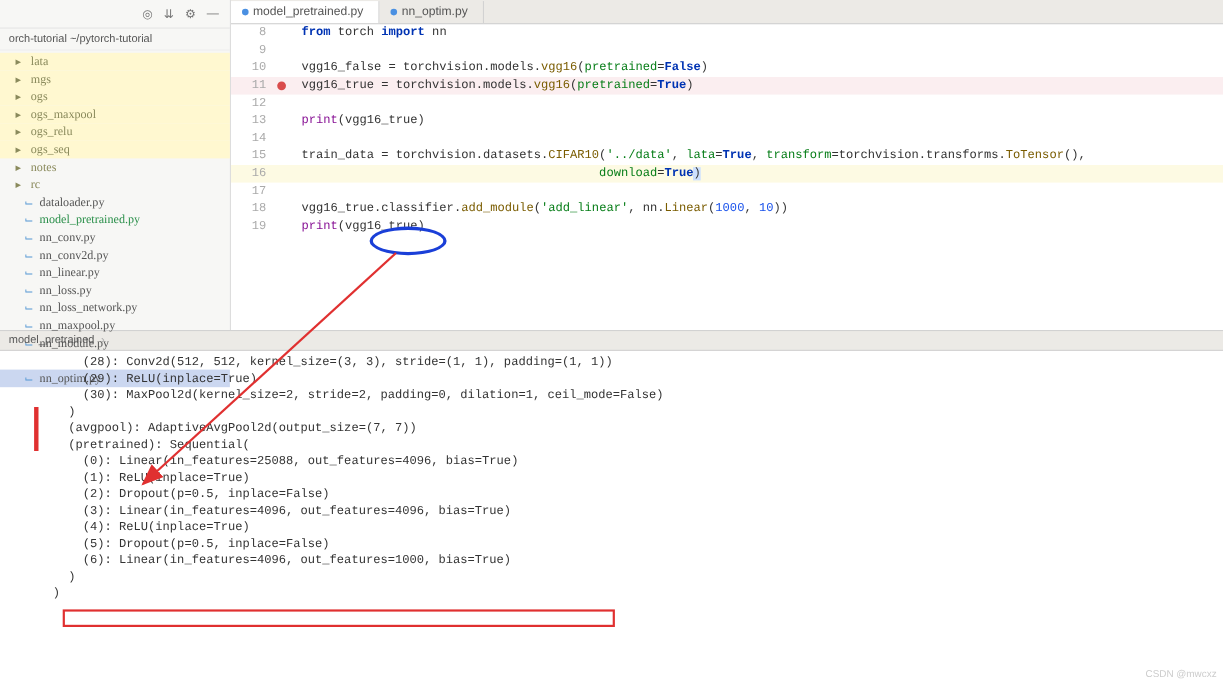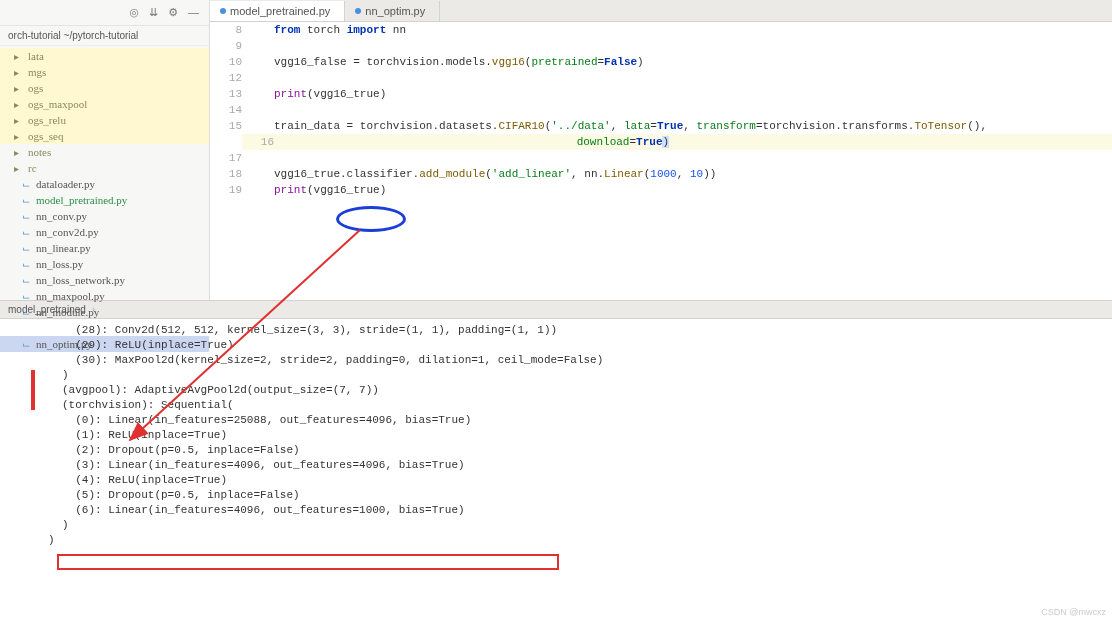--- a/index.html
+++ b/index.html
@@ -22,21 +22,21 @@
 .tab { padding: 4px 14px 4px 10px; border-right: 1px solid #d2d2d2; color: #555; display: flex; align-items: center; gap: 4px; }
 .tab.active { background: #fff; }
 .tab .dot { width: 6px; height: 6px; border-radius: 50%; background: #4a90e2; }
 .code-pane { flex: 1; overflow: hidden; position: relative; }
 .code-line { display: flex; line-height: 16px; height: 16px; }
 .gutter { width: 40px; text-align: right; padding-right: 8px; color: #aaa; user-select: none; }
 .bkpt { width: 12px; display: flex; align-items: center; justify-content: center; }
 .bkpt.on::before { content: ""; width: 8px; height: 8px; background: #d94c4c; border-radius: 50%; display: block; }
 .code { padding-left: 12px; white-space: pre; }
 .code-line.bp-line { background: #fbeef0; }
-.code-line.hl-line { background: #fdfae3; margin-left: 32px; }
+.code-line.hl-line { background: #fdfae3; }
 .kw { color: #0033b3; font-weight: bold; }
 .fn { color: #7a5c00; }
 .str { color: #067d17; }
 .num { color: #1750eb; }
 .param { color: #067d17; }
 .bi { color: #871094; }
 .output-bar { background: #eceae6; border-top: 1px solid #d2d2d2; border-bottom: 1px solid #d2d2d2; padding: 3px 8px; font-family: -apple-system, Arial, sans-serif; font-size: 10px; color: #555; display: flex; align-items: center; }
 .output-pane { padding: 4px 2px; font-size: 11px; line-height: 15px; position: relative; }
 .out-line { white-space: pre; padding-left: 60px; }
 .out-sel { background: #3e6fd1; color: #fff; padding: 0 2px; border-radius: 2px; }
@@ -94,20 +94,25 @@
       <div class="code-line">
           <span class="gutter">9</span>
           <span class="bkpt"></span>
           <span class="code"></span>
         </div>
       <div class="code-line">
           <span class="gutter">10</span>
           <span class="bkpt"></span>
           <span class="code"><span>vgg16_false = torchvision.models.</span><span class="fn">vgg16</span><span>(</span><span class="param">pretrained</span><span>=</span><span class="kw">False</span><span>)</span></span>
         </div>
+      <div class="code-line bp-line">
+          <span class="gutter">11</span>
+          <span class="bkpt on"></span>
+          <span class="code"><span>vgg16_true = torchvision.models.</span><span class="fn">vgg16</span><span>(</span><span class="param">pretrained</span><span>=</span><span class="kw">True</span><span>)</span></span>
+        </div>
       <div class="code-line">
           <span class="gutter">12</span>
           <span class="bkpt"></span>
           <span class="code"></span>
         </div>
       <div class="code-line">
           <span class="gutter">13</span>
           <span class="bkpt"></span>
           <span class="code"><span class="bi">print</span><span>(vgg16_true)</span></span>
         </div>
@@ -149,21 +154,21 @@
   <span>model_pretrained</span>
   <span style="margin-left:6px; color:#aaa;">›</span>
 </div>
 
 <div class="output-pane" id="output">
     <div class="out-line">  (28): Conv2d(512, 512, kernel_size=(3, 3), stride=(1, 1), padding=(1, 1))</div>
     <div class="out-line">  (29): ReLU(inplace=True)</div>
     <div class="out-line">  (30): MaxPool2d(kernel_size=2, stride=2, padding=0, dilation=1, ceil_mode=False)</div>
     <div class="out-line">)</div>
     <div class="out-line">(avgpool): AdaptiveAvgPool2d(output_size=(7, 7))</div>
-    <div class="out-line">(torchvision): Sequential(</div>
+    <div class="out-line">(pretrained): Sequential(</div>
     <div class="out-line">  (0): Linear(in_features=25088, out_features=4096, bias=True)</div>
     <div class="out-line">  (1): ReLU(inplace=True)</div>
     <div class="out-line">  (2): Dropout(p=0.5, inplace=False)</div>
     <div class="out-line">  (3): Linear(in_features=4096, out_features=4096, bias=True)</div>
     <div class="out-line">  (4): ReLU(inplace=True)</div>
     <div class="out-line">  (5): Dropout(p=0.5, inplace=False)</div>
     <div class="out-line">  (6): Linear(in_features=4096, out_features=1000, bias=True)</div>
     <div class="out-line">)</div>
     <div class="out-line" style="padding-left: 46px;">)</div>
   </div>

